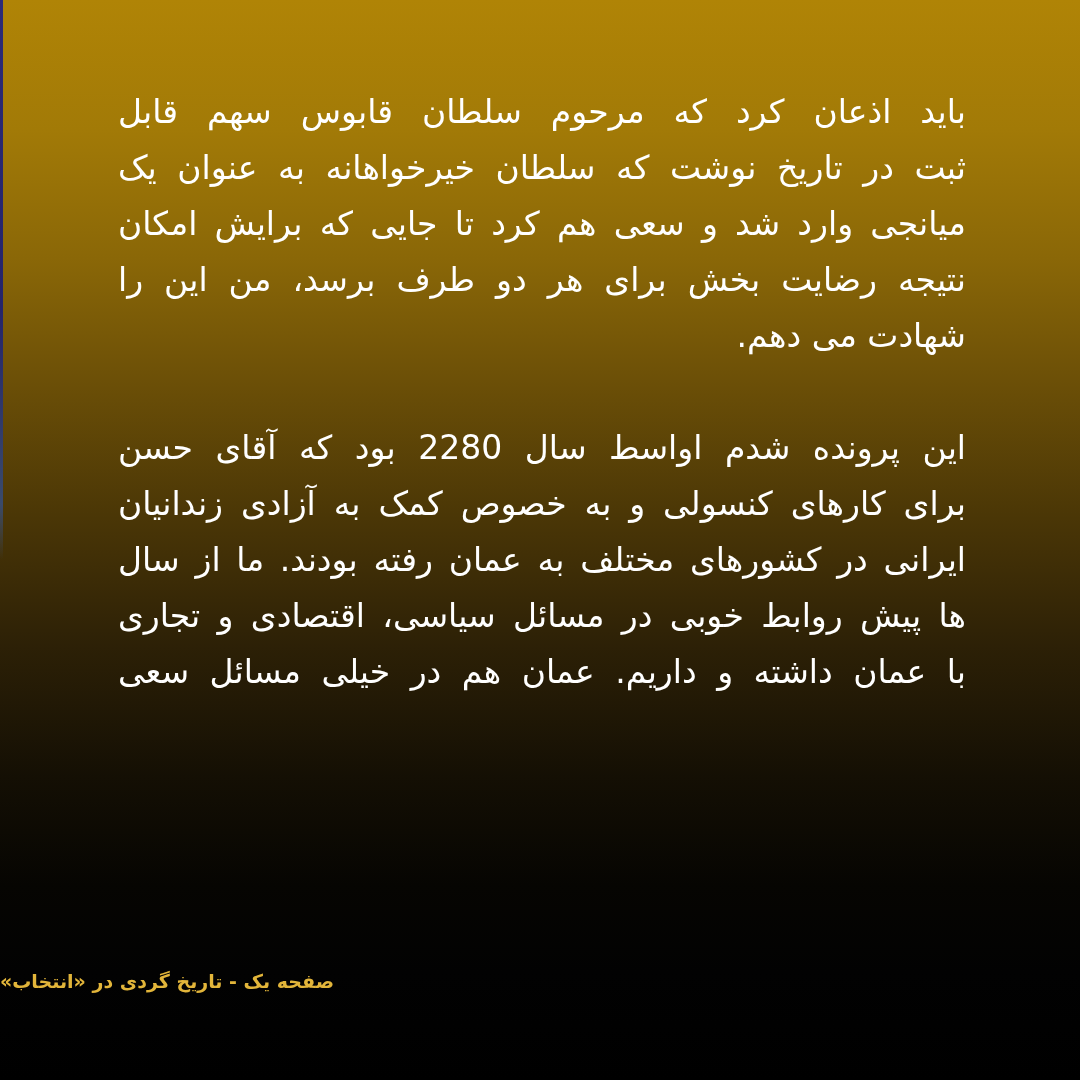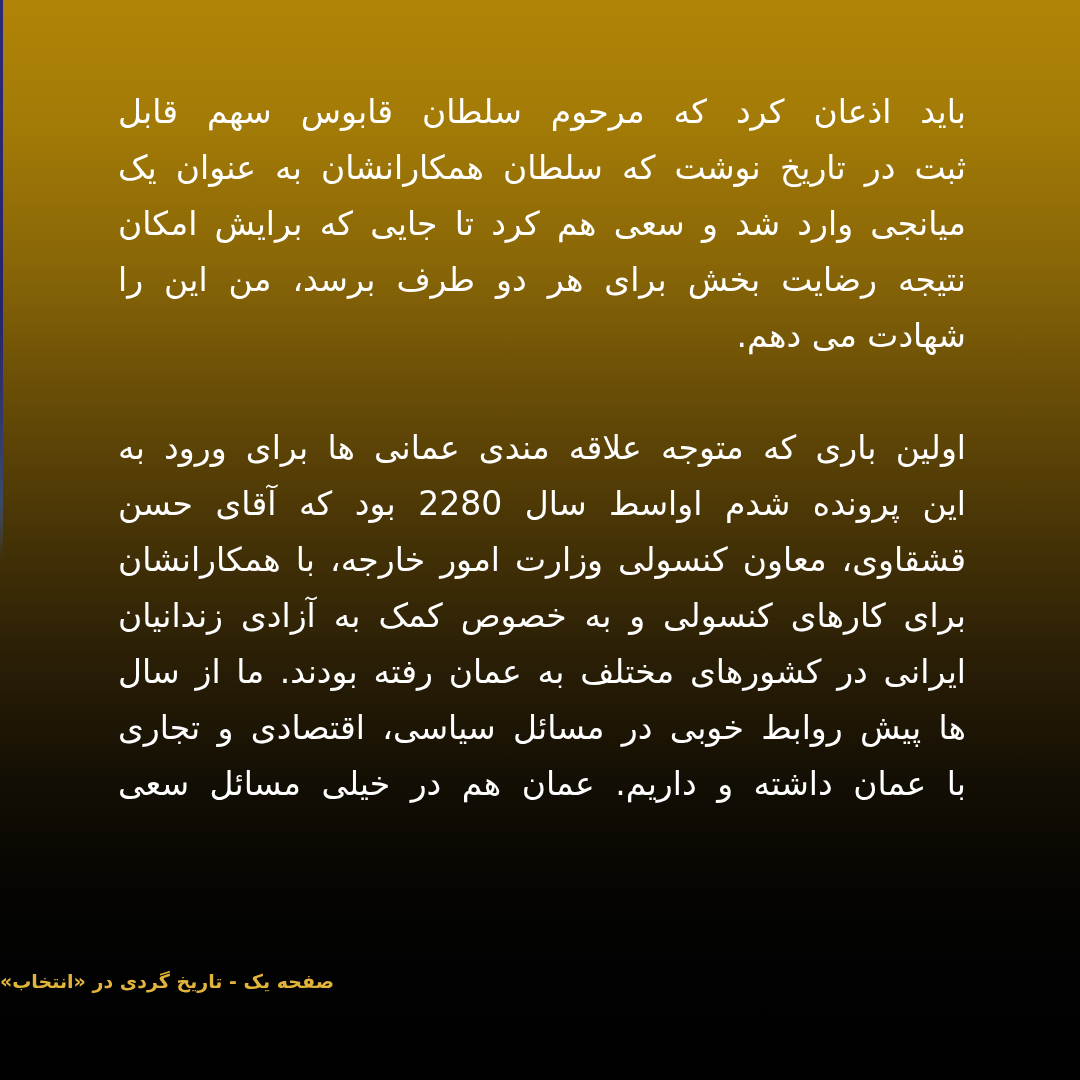--- a/index.html
+++ b/index.html
@@ -80,29 +80,27 @@
   </style>
 </head>
 <body>
 
 <div class="card">
   <div class="left-strip"></div>
 
   <div class="body-text">
     <p class="paragraph">
       <span class="line">باید اذعان کرد که مرحوم سلطان قابوس سهم قابل</span>
-      <span class="line">ثبت در تاریخ نوشت که سلطان همکارانشان به عنوان یک</span>
+      <span class="line">ثبت در تاریخ نوشت که سلطان خیرخواهانه به عنوان یک</span>
       <span class="line">میانجی وارد شد و سعی هم کرد تا جایی که برایش امکان</span>
       <span class="line">نتیجه رضایت بخش برای هر دو طرف برسد، من این را</span>
       <span class="line last">شهادت می دهم.</span>
     </p>
     <p class="paragraph">
-      <span class="line">اولین باری که متوجه علاقه مندی عمانی ها برای ورود به</span>
       <span class="line">این پرونده شدم اواسط سال 2280 بود که آقای حسن</span>
-      <span class="line">قشقاوی، معاون کنسولی وزارت امور خارجه، با همکارانشان</span>
       <span class="line">برای کارهای کنسولی و به خصوص کمک به آزادی زندانیان</span>
       <span class="line">ایرانی در کشورهای مختلف به عمان رفته بودند. ما از سال</span>
       <span class="line">ها پیش روابط خوبی در مسائل سیاسی، اقتصادی و تجاری</span>
       <span class="line">با عمان داشته و داریم. عمان هم در خیلی مسائل سعی</span>
     </p>
   </div>
 
   <div class="footer">صفحه یک - تاریخ گردی در «انتخاب»</div>
 </div>
 

